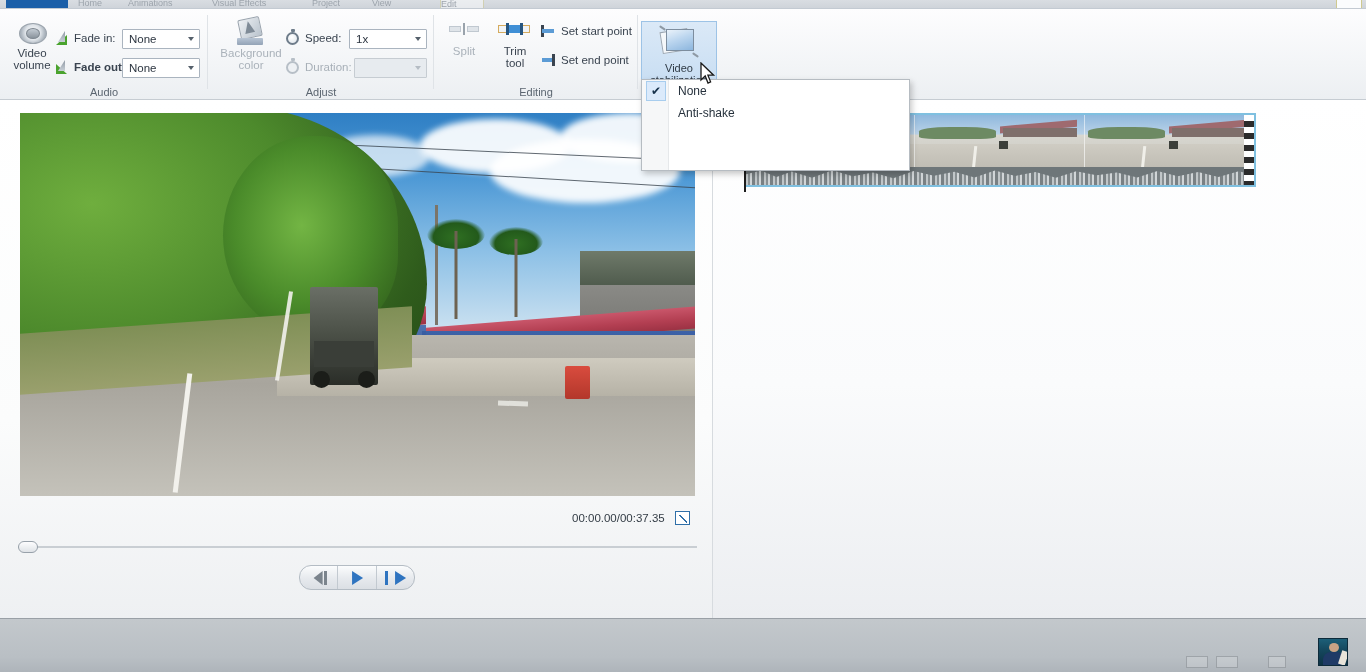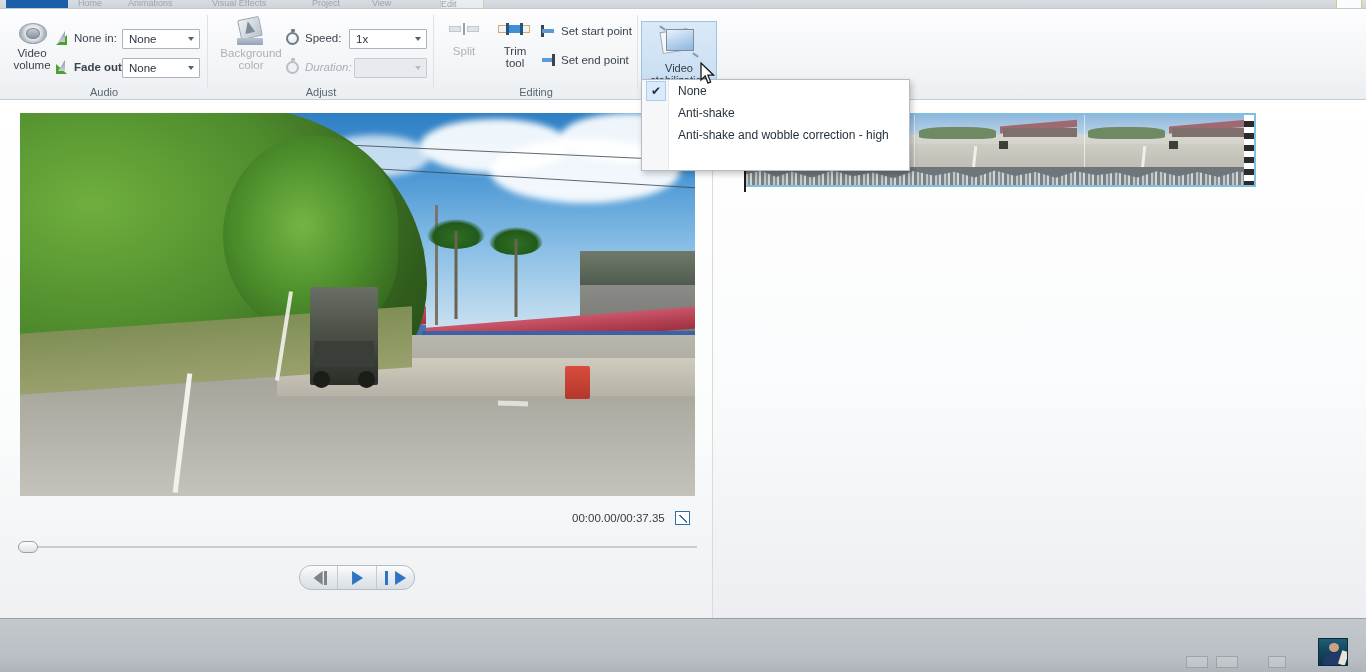--- a/index.html
+++ b/index.html
@@ -43,21 +43,21 @@
   .group-sep {
     position: absolute; top: 6px; width: 1px; height: 74px;
     background: #dfe3e7;
   }
   .group-title {
     position: absolute; bottom: 2px; width: 100%;
     text-align: center; font-size: 11px; color: #5b6570;
   }
 
   .rb-label { font-size: 11.5px; color: #3a4450; white-space: nowrap; }
-  .rb-label.dim { color: #a8b0b8; font-style: italic; }
+  .rb-label.dim { color: #a8b0b8; }
 
   .combo {
     position: absolute; background: #ffffff;
     border: 1px solid #aab4bf; border-radius: 1px;
     font-size: 11.5px; color: #2c3views; color:#2c3540;
     display: flex; align-items: center; padding-left: 6px;
   }
   .combo .arrow {
     position: absolute; right: 5px; top: 50%; margin-top: -2px;
     width: 0; height: 0; border-left: 3.5px solid transparent;
@@ -507,21 +507,21 @@
 
     <div class="group" style="left:0; width:208px;">
 
       <div class="bigbtn" style="left:8px; top:8px; width:48px;">
         <div class="spk"></div>
         <div>Video</div>
         <div>volume</div>
       </div>
 
       <div style="position:absolute;left:56px;top:22px;" class="fadeicon"></div>
-      <div class="rb-label" style="position:absolute;left:74px;top:23px;">None in:</div>
+      <div class="rb-label" style="position:absolute;left:74px;top:23px;">Fade in:</div>
       <div class="combo" style="left:122px; top:20px; width:78px; height:20px;">
         <span>None</span>
         <span class="arrow"></span>
       </div>
 
       <div style="position:absolute;left:56px;top:51px;" class="fadeicon out"></div>
       <div class="rb-label" style="position:absolute;left:74px;top:52px;font-weight:bold;">Fade out:</div>
       <div class="combo" style="left:122px; top:49px; width:78px; height:20px;">
         <span>None</span>
         <span class="arrow"></span>
@@ -625,23 +625,20 @@
   <div class="menu">
     <div class="gutter"></div>
 
     <div class="menuitem">
       <span class="check">✔</span>
       <span>None</span>
     </div>
     <div class="menuitem">
       <span>Anti-shake</span>
     </div>
-    <div class="menuitem">
-      <span>Anti-shake and wobble correction - high</span>
-    </div>
   </div>
 
   <div class="cursor">
     <svg width="16" height="23" viewBox="0 0 16 23">
       <path d="M1 1 L1 18 L5.2 14 L8 21 L10.6 19.8 L7.9 13.2 L13.6 13.2 Z" fill="#ffffff" stroke="#1a1a1a" stroke-width="1.3"></path>
     </svg>
   </div>
 
   <div class="previewpane"></div>
   <div class="vdivider"></div>

